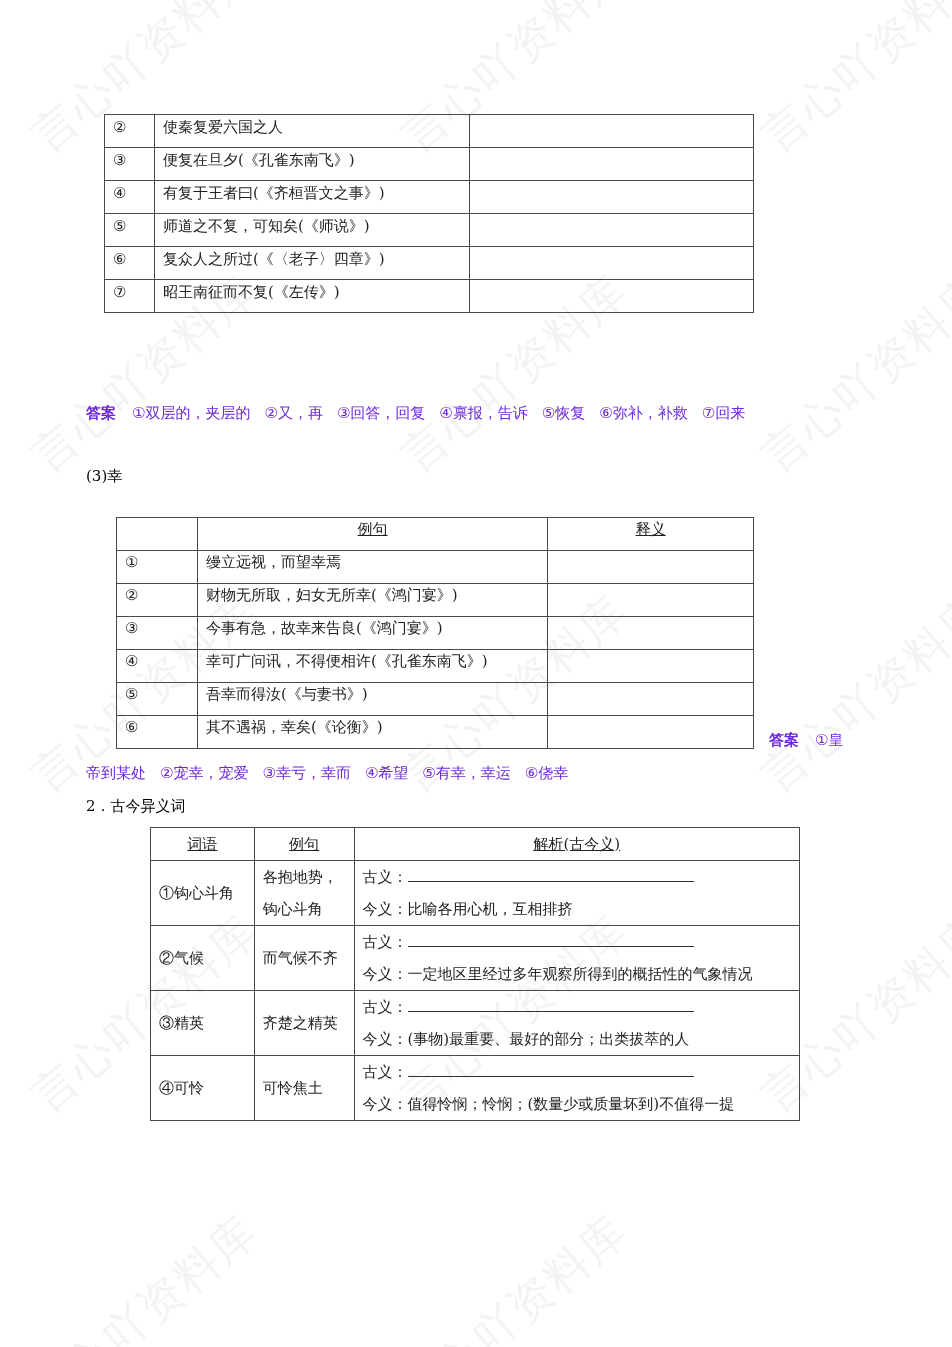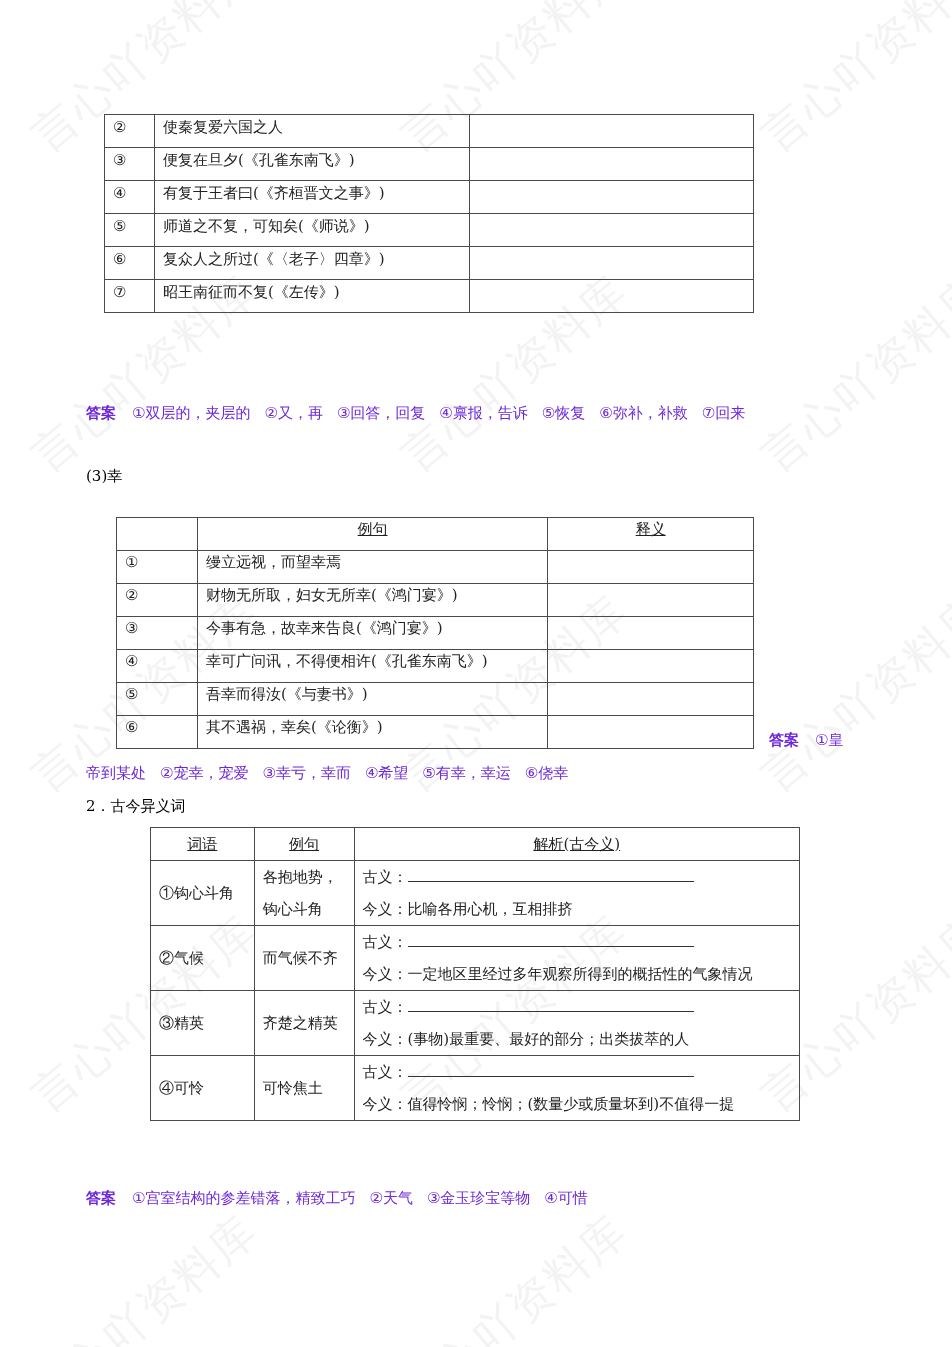--- a/index.html
+++ b/index.html
@@ -193,17 +193,14 @@
       <td style="vertical-align:middle">④可怜</td>
       <td style="vertical-align:middle">可怜焦土</td>
       <td>
         <div><span>古义：</span><span class="blank"></span></div>
         <div><span>今义：</span><span>值得怜悯；怜悯；(数量少或质量坏到)不值得一提</span></div>
       </td>
     </tr>
   </tbody>
     </table>
 
-  <div class="answer" style="left:86px;top:1189px;">
-    <span class="tag">答案</span><span class="item">①宫室结构的参差错落，精致工巧</span><span class="item">②天气</span><span class="item">③金玉珍宝等物</span><span class="item">④可惜</span>
-  </div>
 
 </div>
 
 </body></html>

